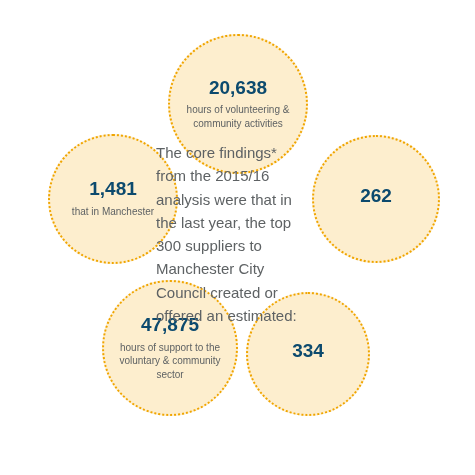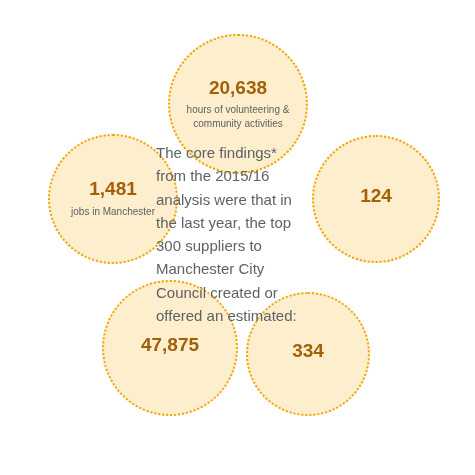--- a/index.html
+++ b/index.html
@@ -25,21 +25,21 @@
     background: #fdeece;
     border: 2px dotted #f0a500;
     box-sizing: border-box;
     display: flex;
     flex-direction: column;
     align-items: center;
     justify-content: center;
     text-align: center;
   }
   .bubble .num {
-    color: #a16207;
+    color: #0c4a6e;
     font-weight: bold;
     font-size: 19px;
     line-height: 1.1;
     margin-bottom: 5px;
   }
   .bubble .cap {
     color: #5e6264;
     font-size: 10px;
     line-height: 1.35;
     padding: 0 14px;
@@ -99,29 +99,30 @@
 
 <div id="infographic">
 
   <div class="bubble" id="bubble-volunteering">
     <div class="num">20,638</div>
     <div class="cap">hours of volunteering &amp; community activities</div>
   </div>
 
   <div class="bubble" id="bubble-jobs">
     <div class="num">1,481</div>
-    <div class="cap">jobs in Manchester</div>
+    <div class="cap">that in Manchester</div>
   </div>
 
   <div class="bubble" id="bubble-apprenticeships">
-    <div class="num">124</div>
+    <div class="num">262</div>
   </div>
 
   <div class="bubble" id="bubble-support">
     <div class="num">47,875</div>
+    <div class="cap">hours of support to the voluntary &amp; community sector</div>
   </div>
 
   <div class="bubble" id="bubble-employment">
     <div class="num">334</div>
   </div>
 
   <div id="center-text">The core findings* from the 2015/16 analysis were that in the last year, the top 300 suppliers to Manchester City Council created or offered an estimated:</div>
 
 </div>
 

